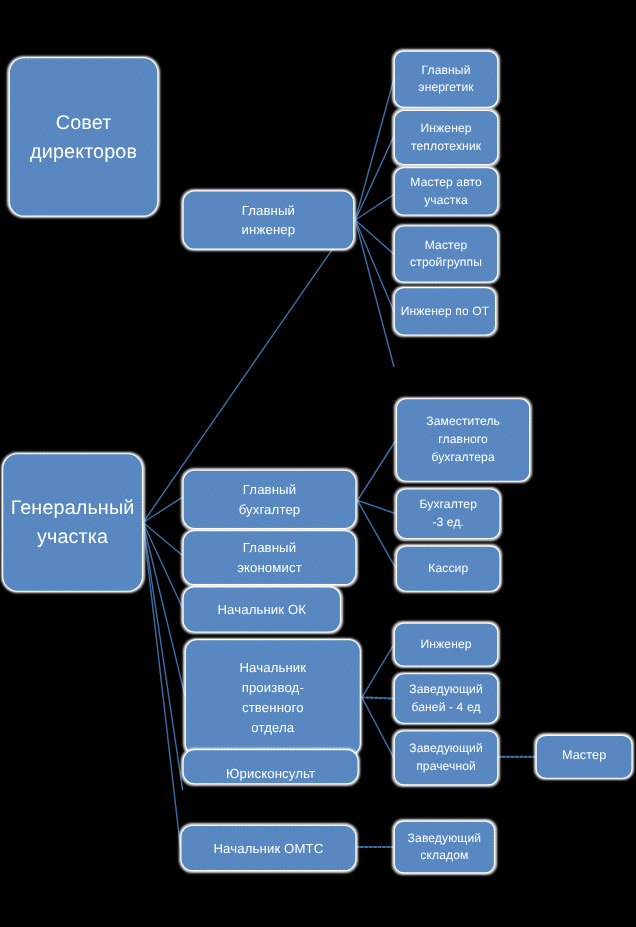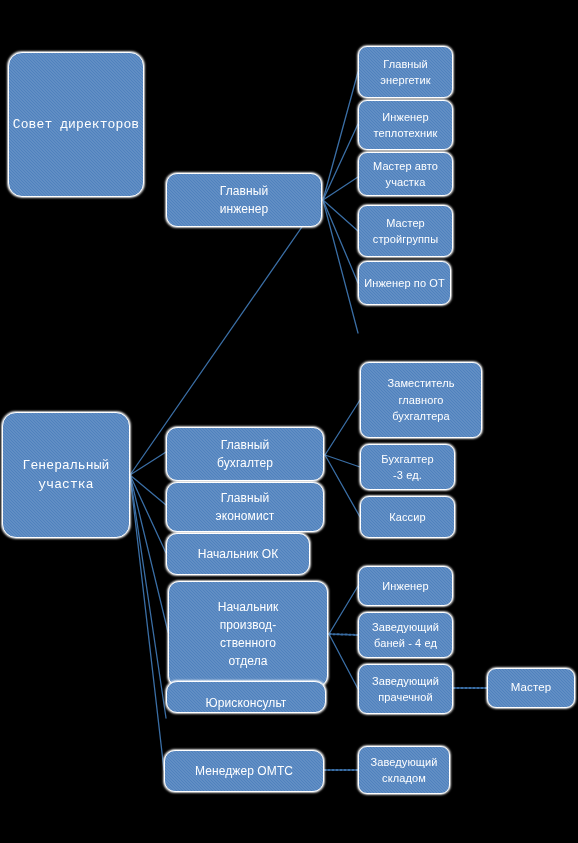--- a/index.html
+++ b/index.html
@@ -53,21 +53,21 @@
   }
   .node-label {
     display: block;
     width: 100%;
     padding: 0 2px;
     white-space: pre-line;
   }
   .fs-11 { font-size: 11px; }
   .fs-115 { font-size: 11.5px; }
   .fs-12 { font-size: 12px; }
-  .fs-125 { font-size: 13px; font-family: Liberation Mono, monospace; }
+  .fs-125 { font-size: 18px; }
   .r-large { border-radius: 14px; }
   .r-med { border-radius: 11px; }
   .r-small { border-radius: 9px; }
 </style>
 </head>
 <body>
 
 <div id="chart-root">
   <svg id="edge-layer" viewBox="0 0 578 843" width="578" height="843">
       <line x1="130" y1="475" x2="322" y2="198" stroke="#3a6ea5" stroke-width="1.3" stroke-linecap="round"></line>
@@ -101,21 +101,21 @@
       <div class="node fs-12 r-med" style="left: 166px; top: 427px; width: 158px; height: 54px;"><span class="node-label">Главный
 бухгалтер</span></div>
       <div class="node fs-12 r-med" style="left: 166px; top: 482px; width: 158px; height: 50px;"><span class="node-label">Главный
 экономист</span></div>
       <div class="node fs-12 r-med" style="left: 166px; top: 533px; width: 144px; height: 42px;"><span class="node-label">Начальник ОК</span></div>
       <div class="node fs-12 r-med" style="left: 168px; top: 581px; width: 160px; height: 106px;"><span class="node-label">Начальник
 производ-
 ственного
 отдела</span></div>
       <div class="node fs-12 r-med" style="left: 166px; top: 681px; width: 160px; height: 32px; align-items: flex-end;"><span class="node-label">Юрисконсульт</span></div>
-      <div class="node fs-12 r-med" style="left: 164px; top: 750px; width: 160px; height: 42px;"><span class="node-label">Менеджер ОМТС</span></div>
+      <div class="node fs-12 r-med" style="left: 164px; top: 750px; width: 160px; height: 42px;"><span class="node-label">Начальник ОМТС</span></div>
       <div class="node fs-11 r-small" style="left: 358px; top: 46px; width: 95px; height: 52px;"><span class="node-label">Главный
 энергетик</span></div>
       <div class="node fs-11 r-small" style="left: 358px; top: 100px; width: 95px; height: 50px;"><span class="node-label">Инженер
 теплотехник</span></div>
       <div class="node fs-11 r-small" style="left: 358px; top: 152px; width: 95px; height: 44px;"><span class="node-label">Мастер авто
 участка</span></div>
       <div class="node fs-11 r-small" style="left: 358px; top: 205px; width: 95px; height: 52px;"><span class="node-label">Мастер
 стройгруппы</span></div>
       <div class="node fs-11 r-small" style="left: 358px; top: 261px; width: 93px; height: 44px; align-items: center;"><span class="node-label">Инженер по ОТ</span></div>
       <div class="node fs-11 r-small" style="left: 360px; top: 362px; width: 122px; height: 76px;"><span class="node-label">Заместитель

